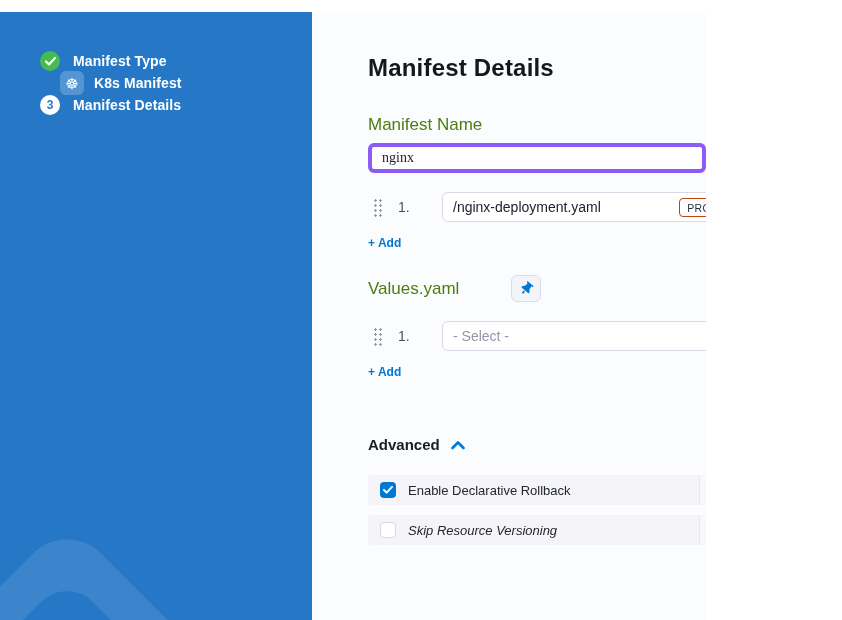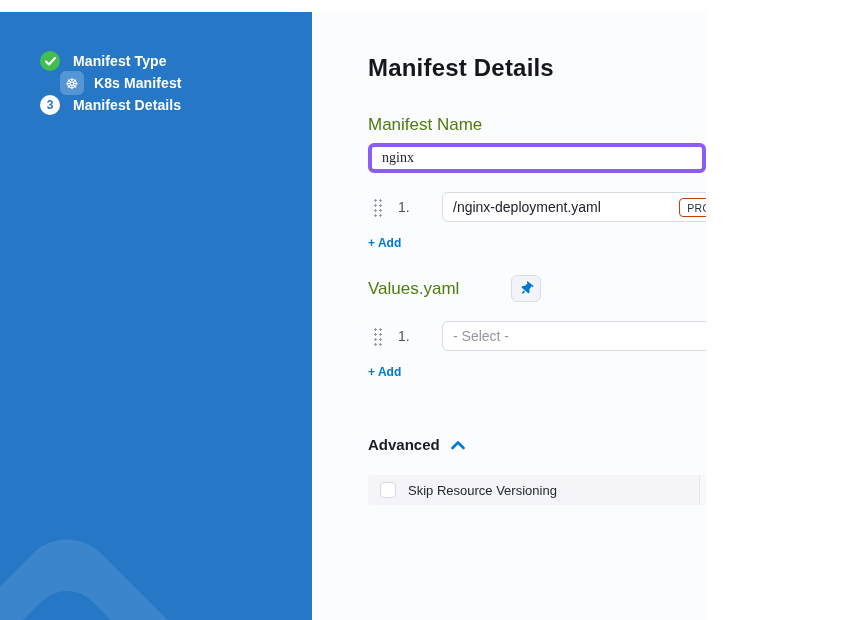--- a/index.html
+++ b/index.html
@@ -172,20 +172,33 @@
     
     <div class="advanced-hdr">
       <span class="adv-label">Advanced</span>
       <span class="chev">
         <svg width="14" height="10" viewBox="0 0 14 10">
             <polyline points="1.5,8 7,2.5 12.5,8" fill="none" stroke="#0278d5" stroke-width="2.6" stroke-linecap="round" stroke-linejoin="round"></polyline>
           </svg>
       </span>
     </div>
 
+    <div class="opt-row">
+      <span class="cbx checked">
+        <svg width="10" height="8" viewBox="0 0 11 9">
+            <polyline points="1,4.5 4,7.5 10,1" fill="none" stroke="#fff" stroke-width="2.2" stroke-linecap="round" stroke-linejoin="round"></polyline>
+          </svg>
+      </span>
+      <span class="opt-label">Enable Declarative Rollback</span>
+      <span class="opt-pin">
+        <svg class="pin-glyph" width="13" height="13" viewBox="0 0 384 512">
+            <path fill="#2e82d6" d="M32 32C32 14.3 46.3 0 64 0H320c17.7 0 32 14.3 32 32s-14.3 32-32 32H290.5l11.4 148.2c36.7 19.9 65.7 53.2 79.5 94.7l1 3c3.3 9.8 1.6 20.5-4.4 28.8s-15.7 13.3-26 13.3H32c-10.3 0-19.9-4.9-26-13.3s-7.7-19-4.4-28.8l1-3c13.8-41.5 42.8-74.8 79.5-94.7L93.5 64H64C46.3 64 32 49.7 32 32zM160 384h64v96c0 17.7-14.3 32-32 32s-32-14.3-32-32V384z"></path>
+          </svg>
+      </span>
+    </div>
 
     <div class="opt-row">
       <span class="cbx unchecked"></span>
       <span class="opt-label">Skip Resource Versioning</span>
       <span class="opt-pin">
         <svg class="pin-glyph" width="13" height="13" viewBox="0 0 384 512">
             <path fill="#7db8ea" d="M32 32C32 14.3 46.3 0 64 0H320c17.7 0 32 14.3 32 32s-14.3 32-32 32H290.5l11.4 148.2c36.7 19.9 65.7 53.2 79.5 94.7l1 3c3.3 9.8 1.6 20.5-4.4 28.8s-15.7 13.3-26 13.3H32c-10.3 0-19.9-4.9-26-13.3s-7.7-19-4.4-28.8l1-3c13.8-41.5 42.8-74.8 79.5-94.7L93.5 64H64C46.3 64 32 49.7 32 32zM160 384h64v96c0 17.7-14.3 32-32 32s-32-14.3-32-32V384z"></path>
           </svg>
       </span>
     </div>

